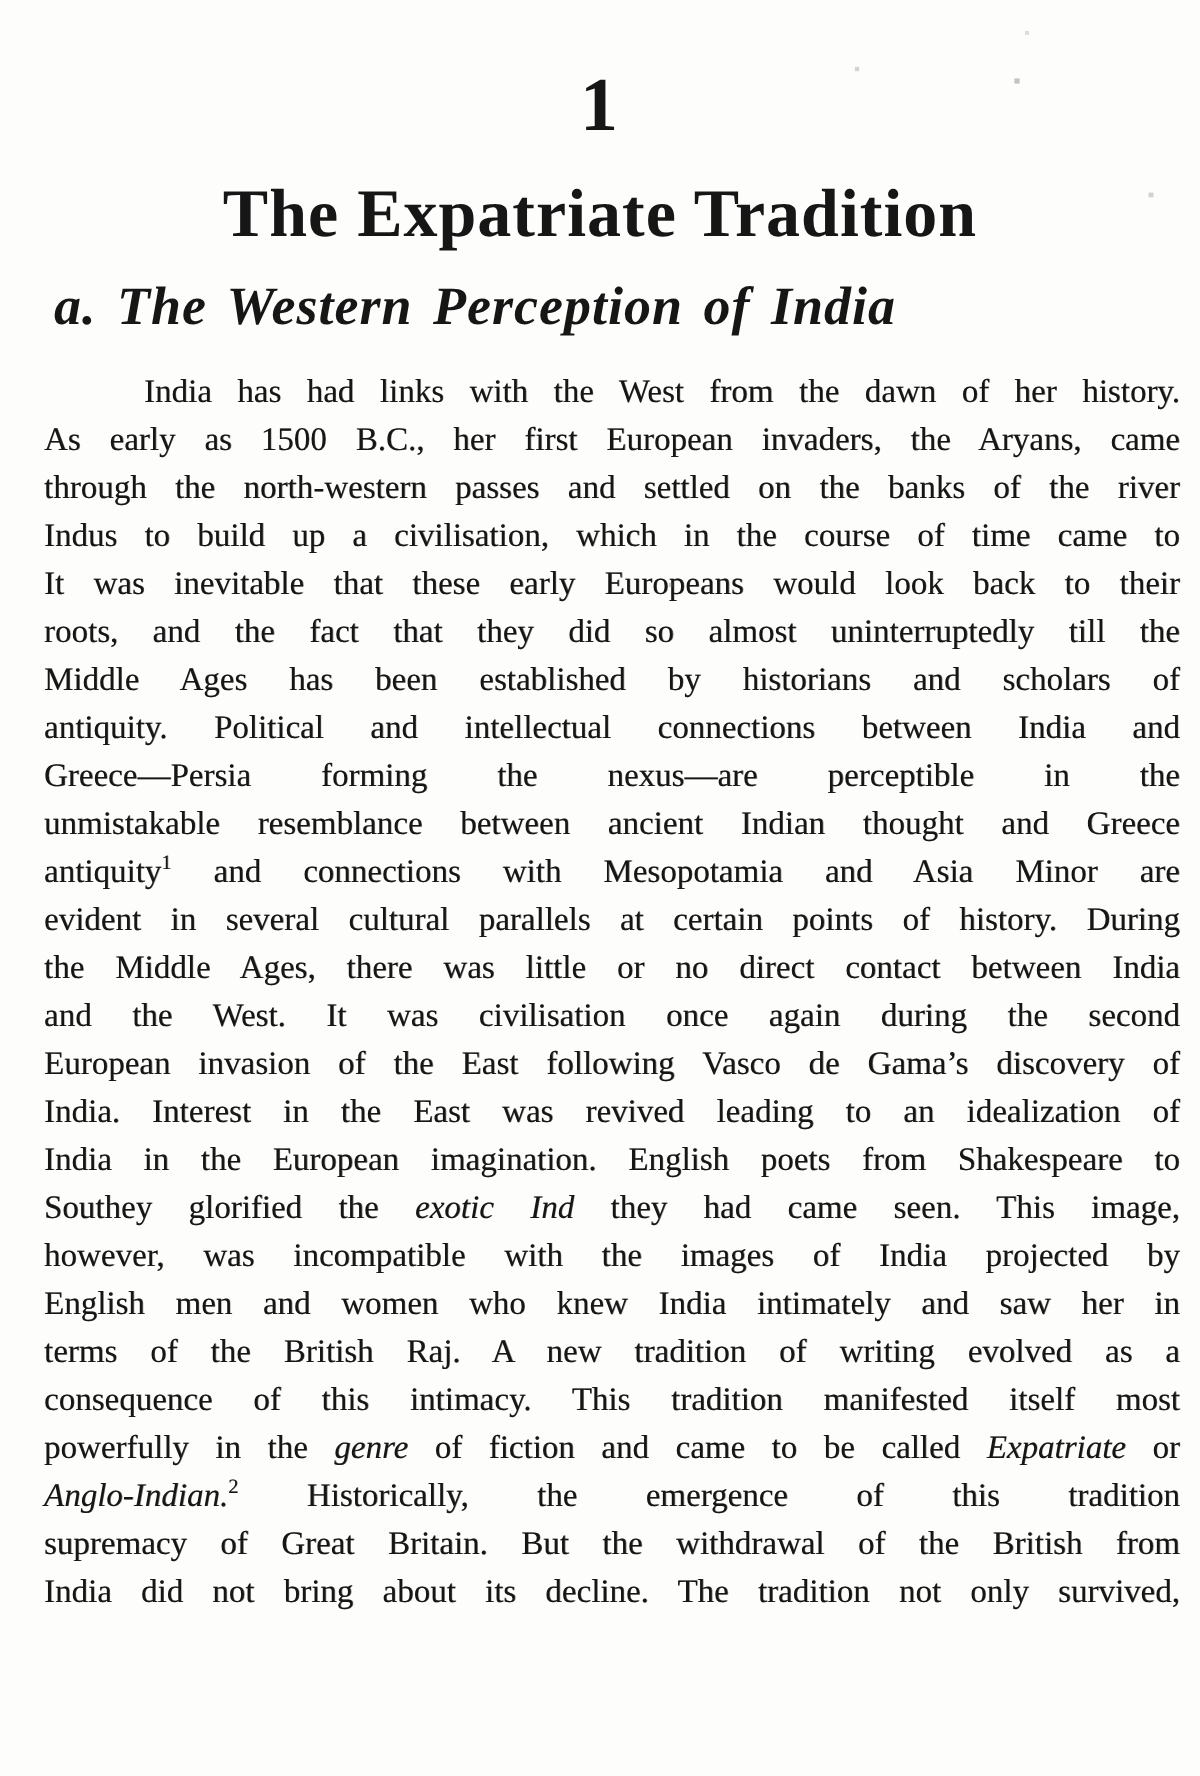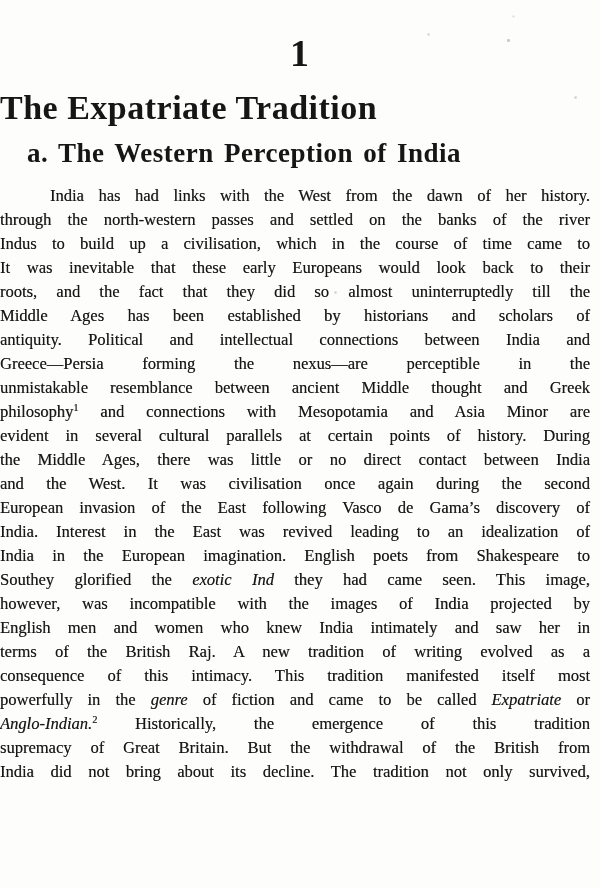--- a/index.html
+++ b/index.html
@@ -23,37 +23,40 @@
     position: relative;
   }
   .chapter-number {
     text-align: center;
     font-size: 38px;
     font-weight: 700;
     line-height: 46px;
     letter-spacing: 1px;
   }
   .chapter-title {
+    text-align: center;
     font-size: 34px;
     font-weight: 700;
     line-height: 40px;
     margin-top: 12px;
     letter-spacing: 0.5px;
   }
   .section-heading {
     font-size: 27px;
     font-weight: 700;
     line-height: 34px;
     margin-top: 8px;
     padding-left: 27px;
     letter-spacing: 0.5px;
     word-spacing: 3px;
+    font-style: italic;
   }
   .body-text {
     margin-top: 14px;
+    padding-left: 22px;
     padding-right: 10px;
   }
   .line {
     font-size: 16.5px;
     line-height: 24px;
     text-align: justify;
     text-align-last: justify;
     word-spacing: -0.5px;
     text-shadow: 0.3px 0 0 rgba(0,0,0,0.5);
     white-space: normal;
@@ -87,29 +90,30 @@
 
 <div class="page">
   <div class="chapter-number">1</div>
 
   <h1 class="chapter-title" style="margin:12px 0 0 0;">The Expatriate Tradition</h1>
 
   <h2 class="section-heading" style="margin:8px 0 0 0;">a. The Western Perception of India</h2>
 
   <div class="body-text">
       <div class="line indent"><span>India has had links with the West from the dawn of her history.</span></div>
+      <div class="line"><span>As early as 1500 B.C., her first European invaders, the Aryans, came</span></div>
       <div class="line"><span>through the north-western passes and settled on the banks of the river</span></div>
       <div class="line"><span>Indus to build up a civilisation, which in the course of time came to</span></div>
       <div class="line"><span>It was inevitable that these early Europeans would look back to their</span></div>
       <div class="line"><span>roots, and the fact that they did so almost uninterruptedly till the</span></div>
       <div class="line"><span>Middle Ages has been established by historians and scholars of</span></div>
       <div class="line"><span>antiquity. Political and intellectual connections between India and</span></div>
       <div class="line"><span>Greece—Persia forming the nexus—are perceptible in the</span></div>
-      <div class="line"><span>unmistakable resemblance between ancient Middle thought and Greek</span></div>
-      <div class="line"><span>philosophy</span><sup>1</sup><span> and connections with Mesopotamia and Asia Minor are</span></div>
+      <div class="line"><span>unmistakable resemblance between ancient Indian thought and Greece</span></div>
+      <div class="line"><span>antiquity</span><sup>1</sup><span> and connections with Mesopotamia and Asia Minor are</span></div>
       <div class="line"><span>evident in several cultural parallels at certain points of history. During</span></div>
       <div class="line"><span>the Middle Ages, there was little or no direct contact between India</span></div>
       <div class="line"><span>and the West. It was civilisation once again during the second</span></div>
       <div class="line"><span>European invasion of the East following Vasco de Gama’s discovery of</span></div>
       <div class="line"><span>India. Interest in the East was revived leading to an idealization of</span></div>
       <div class="line"><span>India in the European imagination. English poets from Shakespeare to</span></div>
       <div class="line"><span>Southey glorified the </span><span class="it">exotic Ind</span><span> they had came seen. This image,</span></div>
       <div class="line"><span>however, was incompatible with the images of India projected by</span></div>
       <div class="line"><span>English men and women who knew India intimately and saw her in</span></div>
       <div class="line"><span>terms of the British Raj. A new tradition of writing evolved as a</span></div>

